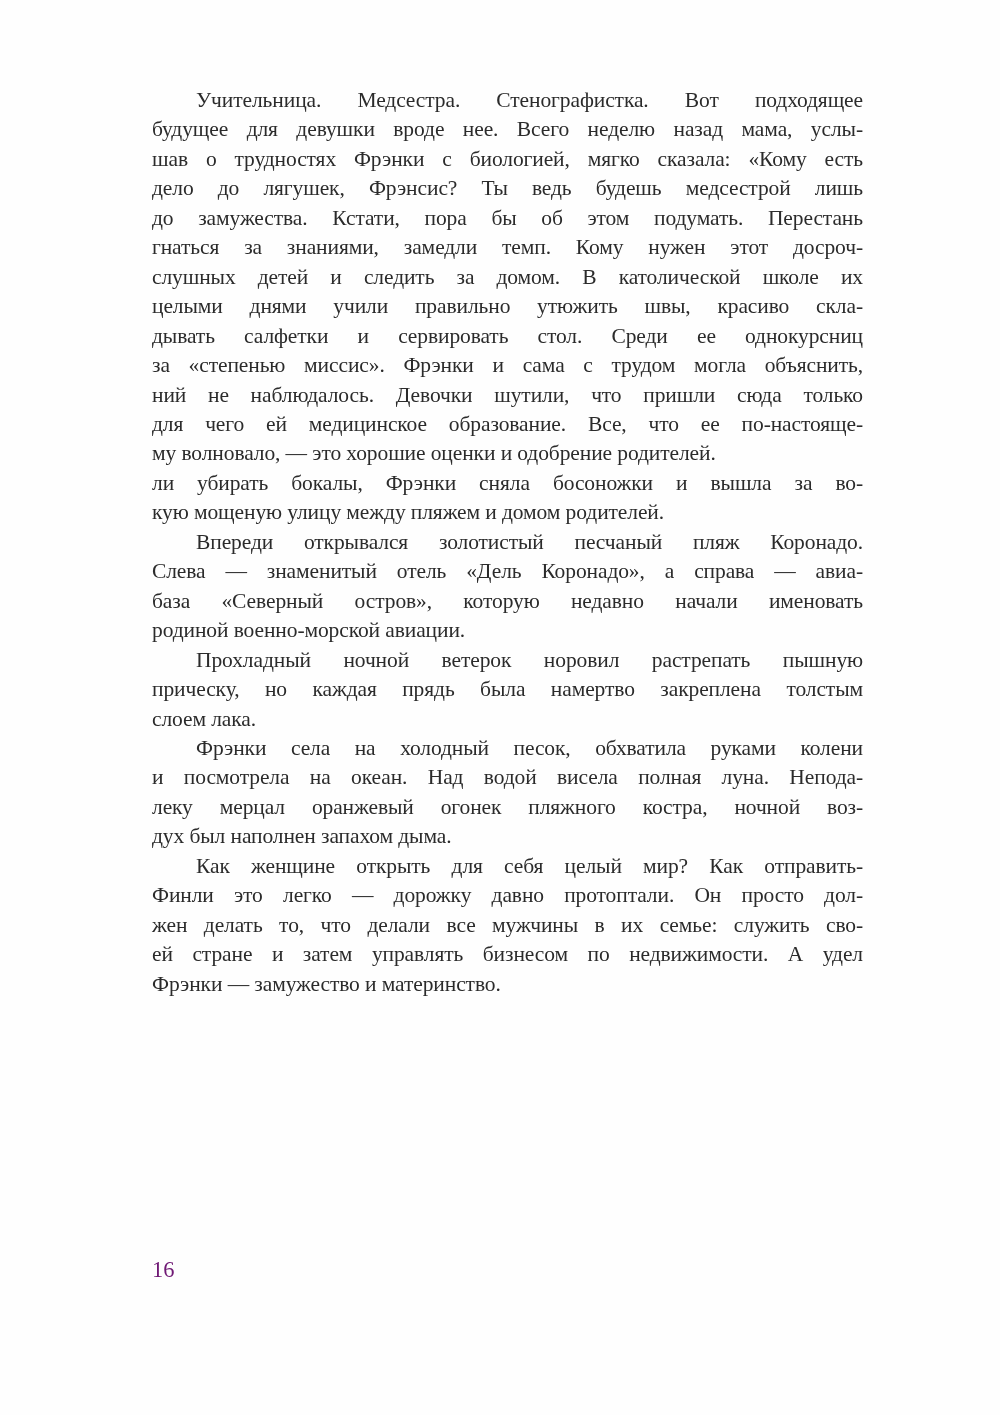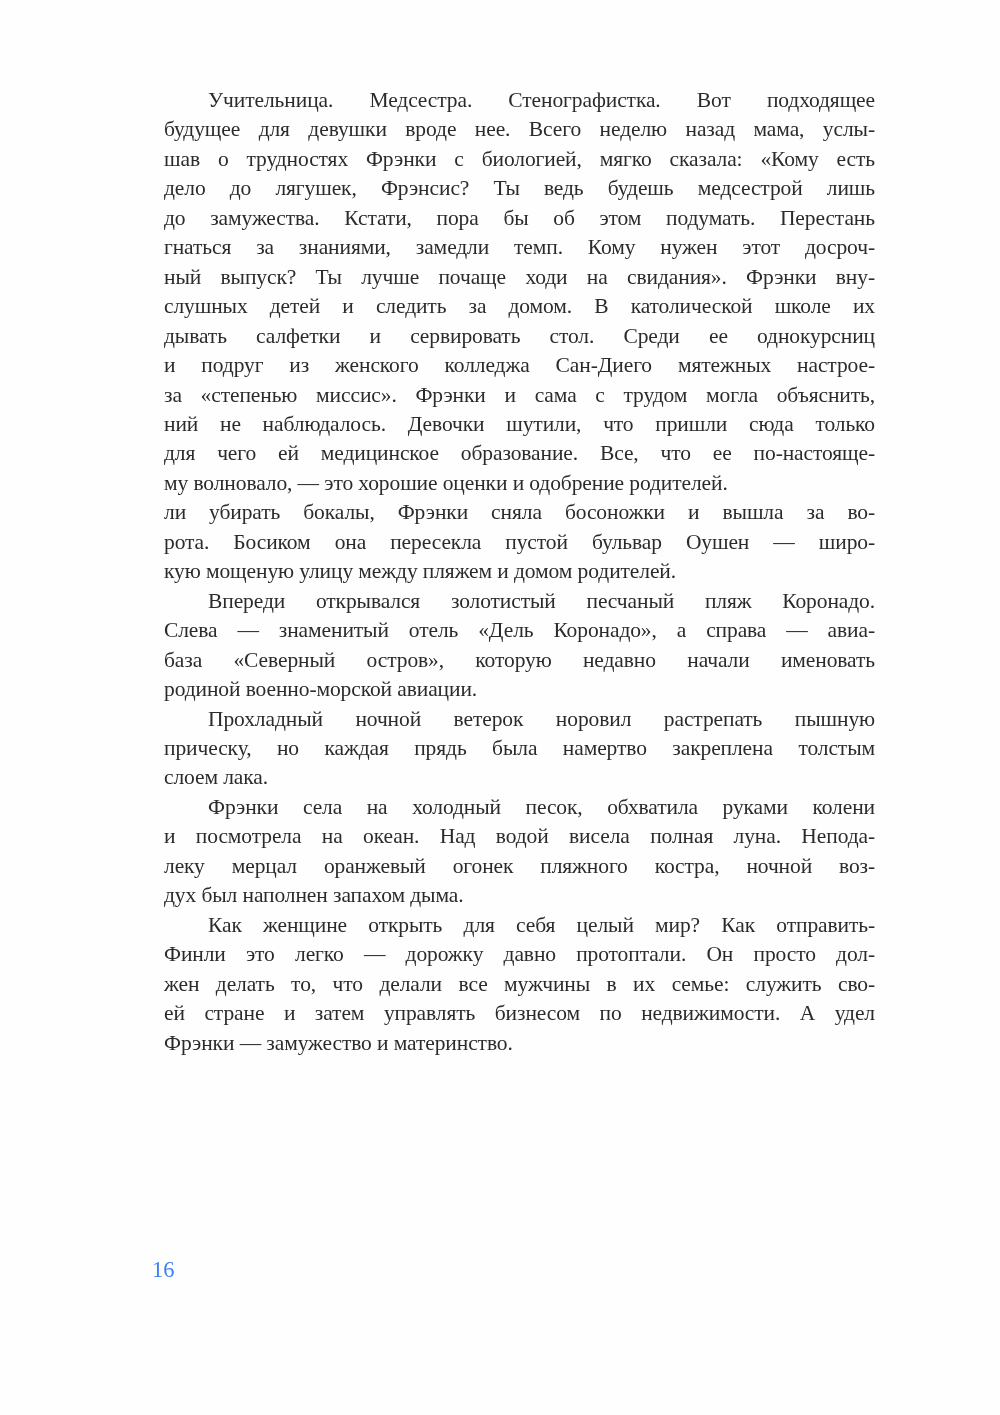--- a/index.html
+++ b/index.html
@@ -17,21 +17,20 @@
   }
   .page {
     position: absolute;
     inset: 0;
   }
   .text-block {
     position: absolute;
     left: 152px;
     top: 86px;
     width: 711px;
-    margin-left: 12px;
   }
   .paragraph {
     margin: 0;
   }
   .line {
     font-size: 21.5px;
     line-height: 29.45px;
     text-align: justify;
     text-align-last: justify;
     letter-spacing: -0.1px;
@@ -42,48 +41,46 @@
   }
   .line.last {
     text-align-last: left;
   }
   .page-number {
     position: absolute;
     left: 152px;
     top: 1256px;
     font-size: 22.5px;
     line-height: 28px;
-    color: #3b82f6;
+    color: #701a75;
     text-align: center;
   }
 </style>
 </head>
 <body>
 
 <div class="page">
   <div class="text-block">
       <div class="paragraph">
         <div class="line first">Учительница. Медсестра. Стенографистка. Вот подходящее</div>
         <div class="line">будущее для девушки вроде нее. Всего неделю назад мама, услы-</div>
         <div class="line">шав о трудностях Фрэнки с биологией, мягко сказала: «Кому есть</div>
         <div class="line">дело до лягушек, Фрэнсис? Ты ведь будешь медсестрой лишь</div>
         <div class="line">до замужества. Кстати, пора бы об этом подумать. Перестань</div>
         <div class="line">гнаться за знаниями, замедли темп. Кому нужен этот досроч-</div>
-        <div class="line">ный выпуск? Ты лучше почаще ходи на свидания». Фрэнки вну-</div>
         <div class="line">слушных детей и следить за домом. В католической школе их</div>
+        <div class="line">целыми днями учили правильно утюжить швы, красиво скла-</div>
         <div class="line">дывать салфетки и сервировать стол. Среди ее однокурсниц</div>
-        <div class="line">и подруг из женского колледжа Сан-Диего мятежных настрое-</div>
         <div class="line">за «степенью миссис». Фрэнки и сама с трудом могла объяснить,</div>
         <div class="line">ний не наблюдалось. Девочки шутили, что пришли сюда только</div>
         <div class="line">для чего ей медицинское образование. Все, что ее по-настояще-</div>
         <div class="line last">му волновало, — это хорошие оценки и одобрение родителей.</div>
       </div>
       <div class="paragraph">
         <div class="line">ли убирать бокалы, Фрэнки сняла босоножки и вышла за во-</div>
-        <div class="line">рота. Босиком она пересекла пустой бульвар Оушен — широ-</div>
         <div class="line last">кую мощеную улицу между пляжем и домом родителей.</div>
       </div>
       <div class="paragraph">
         <div class="line first">Впереди открывался золотистый песчаный пляж Коронадо.</div>
         <div class="line">Слева — знаменитый отель «Дель Коронадо», а справа — авиа-</div>
         <div class="line">база «Северный остров», которую недавно начали именовать</div>
         <div class="line last">родиной военно-морской авиации.</div>
       </div>
       <div class="paragraph">
         <div class="line first">Прохладный ночной ветерок норовил растрепать пышную</div>

